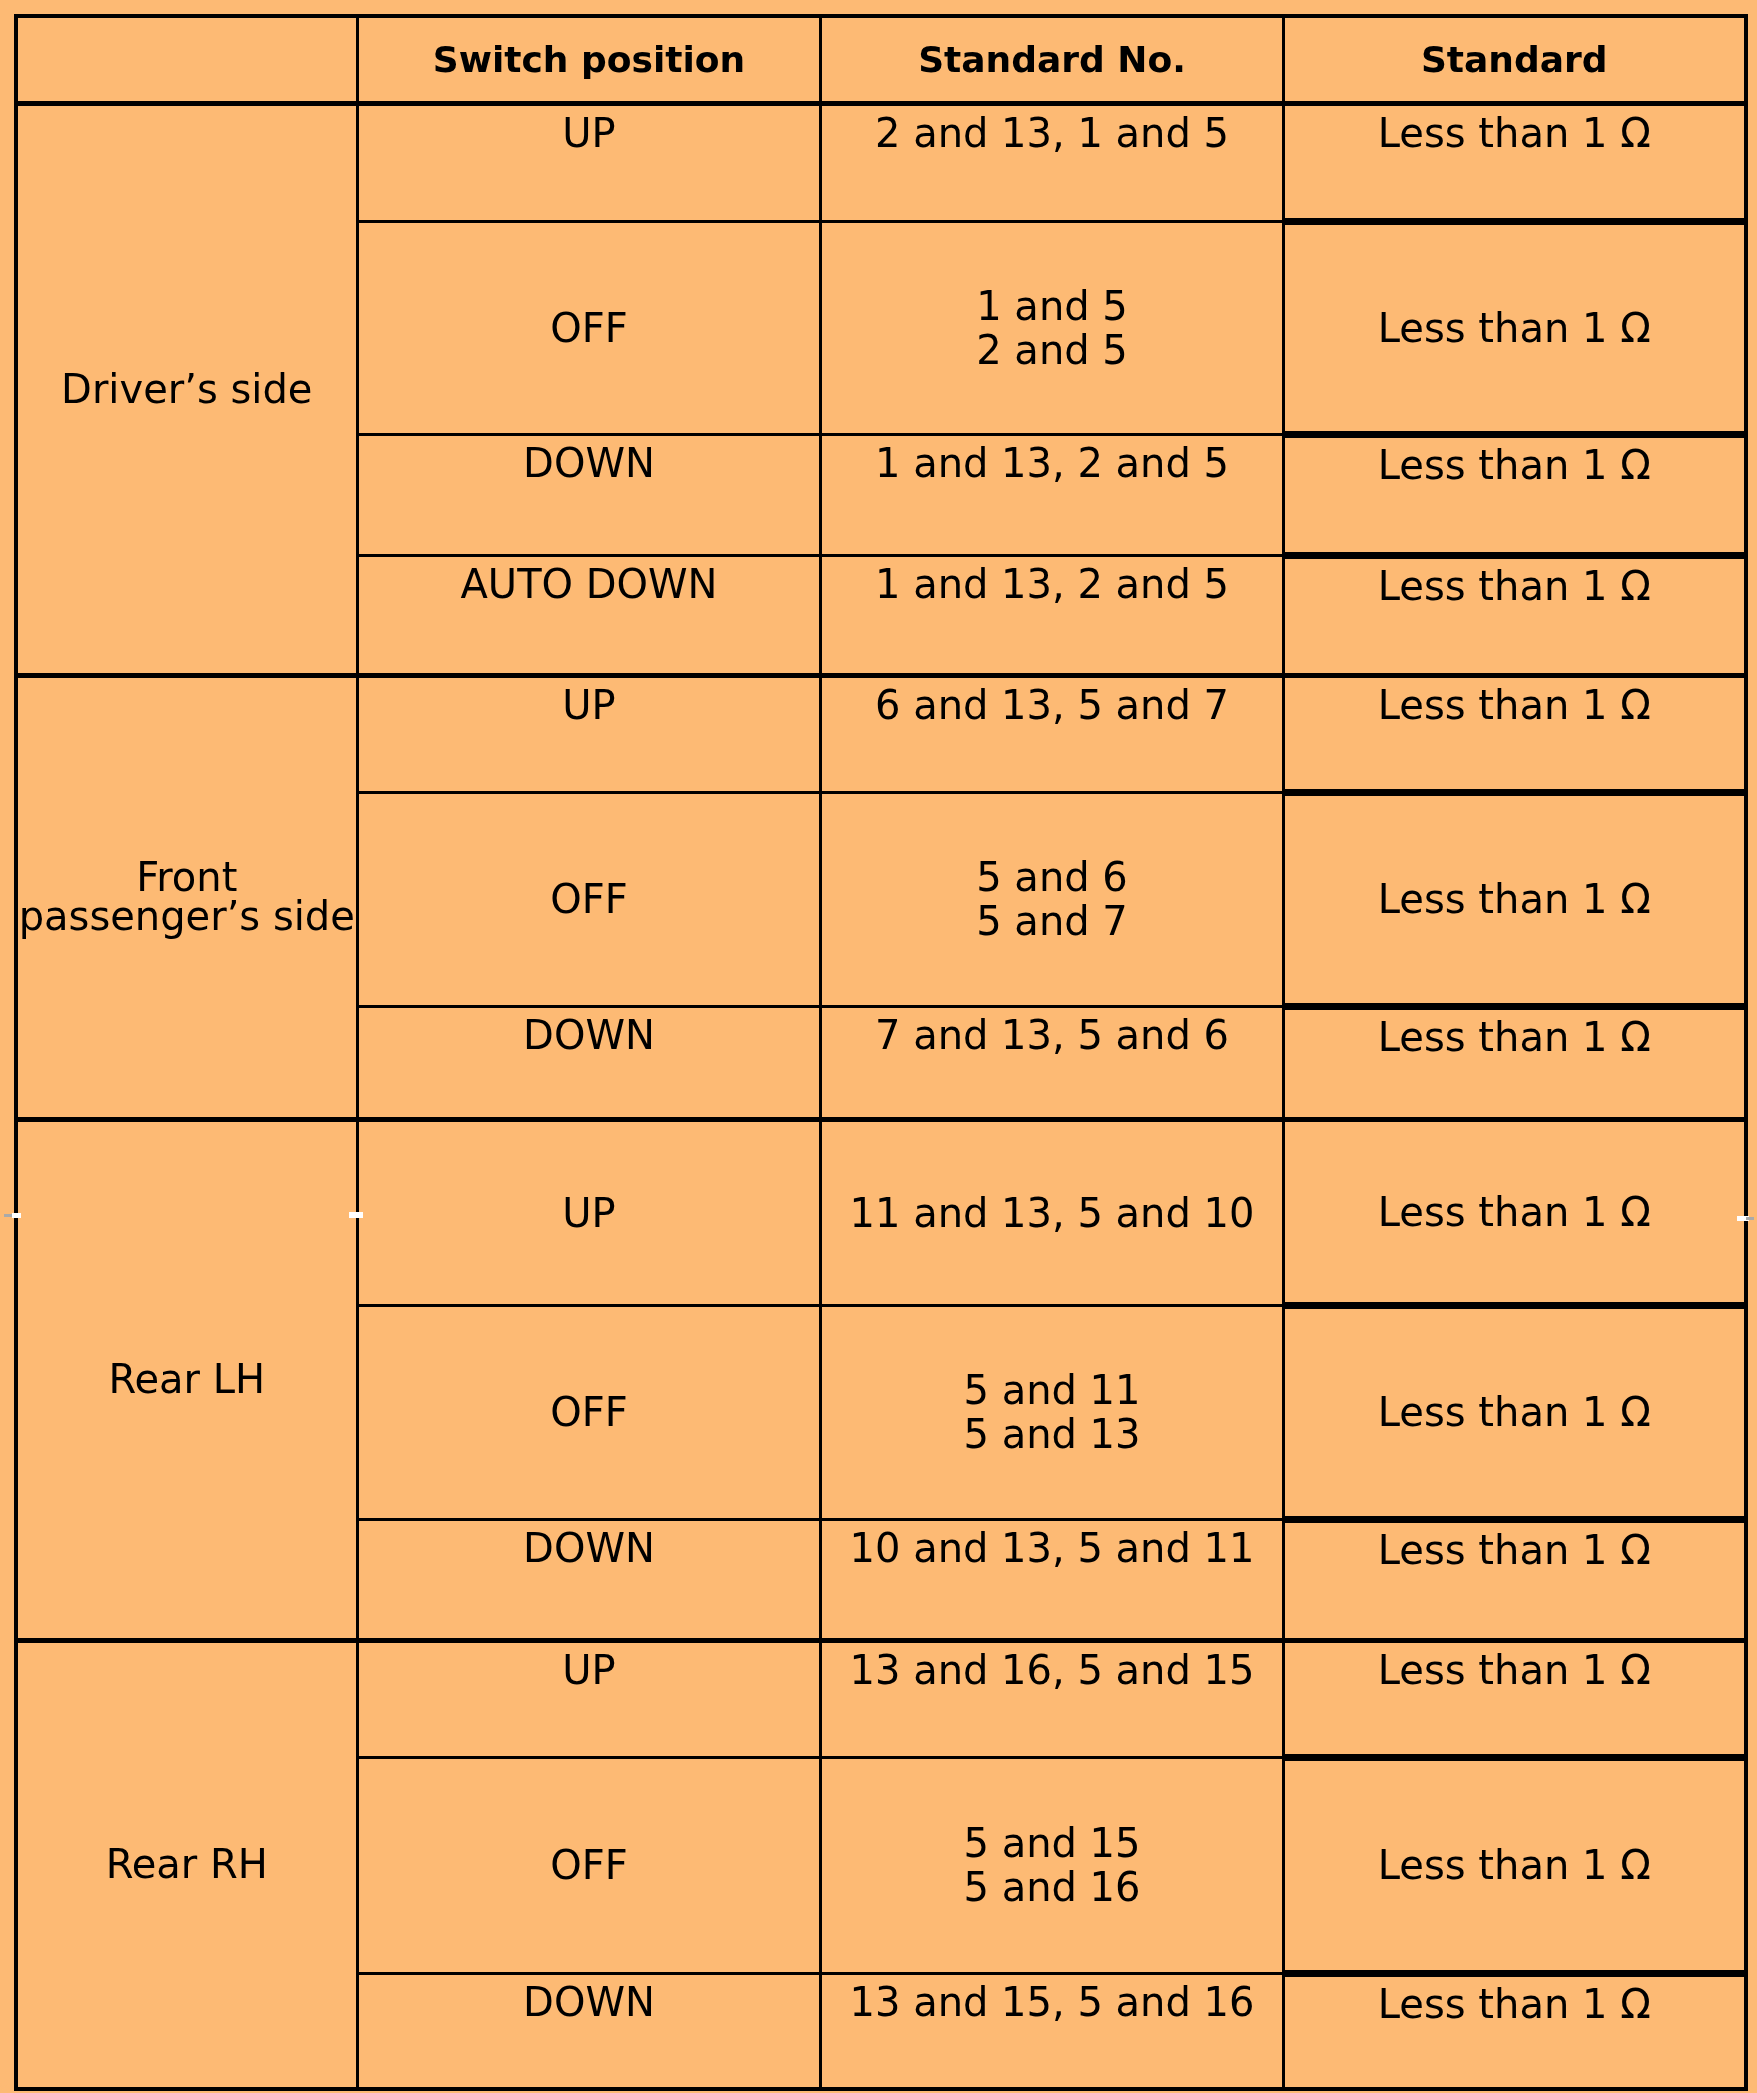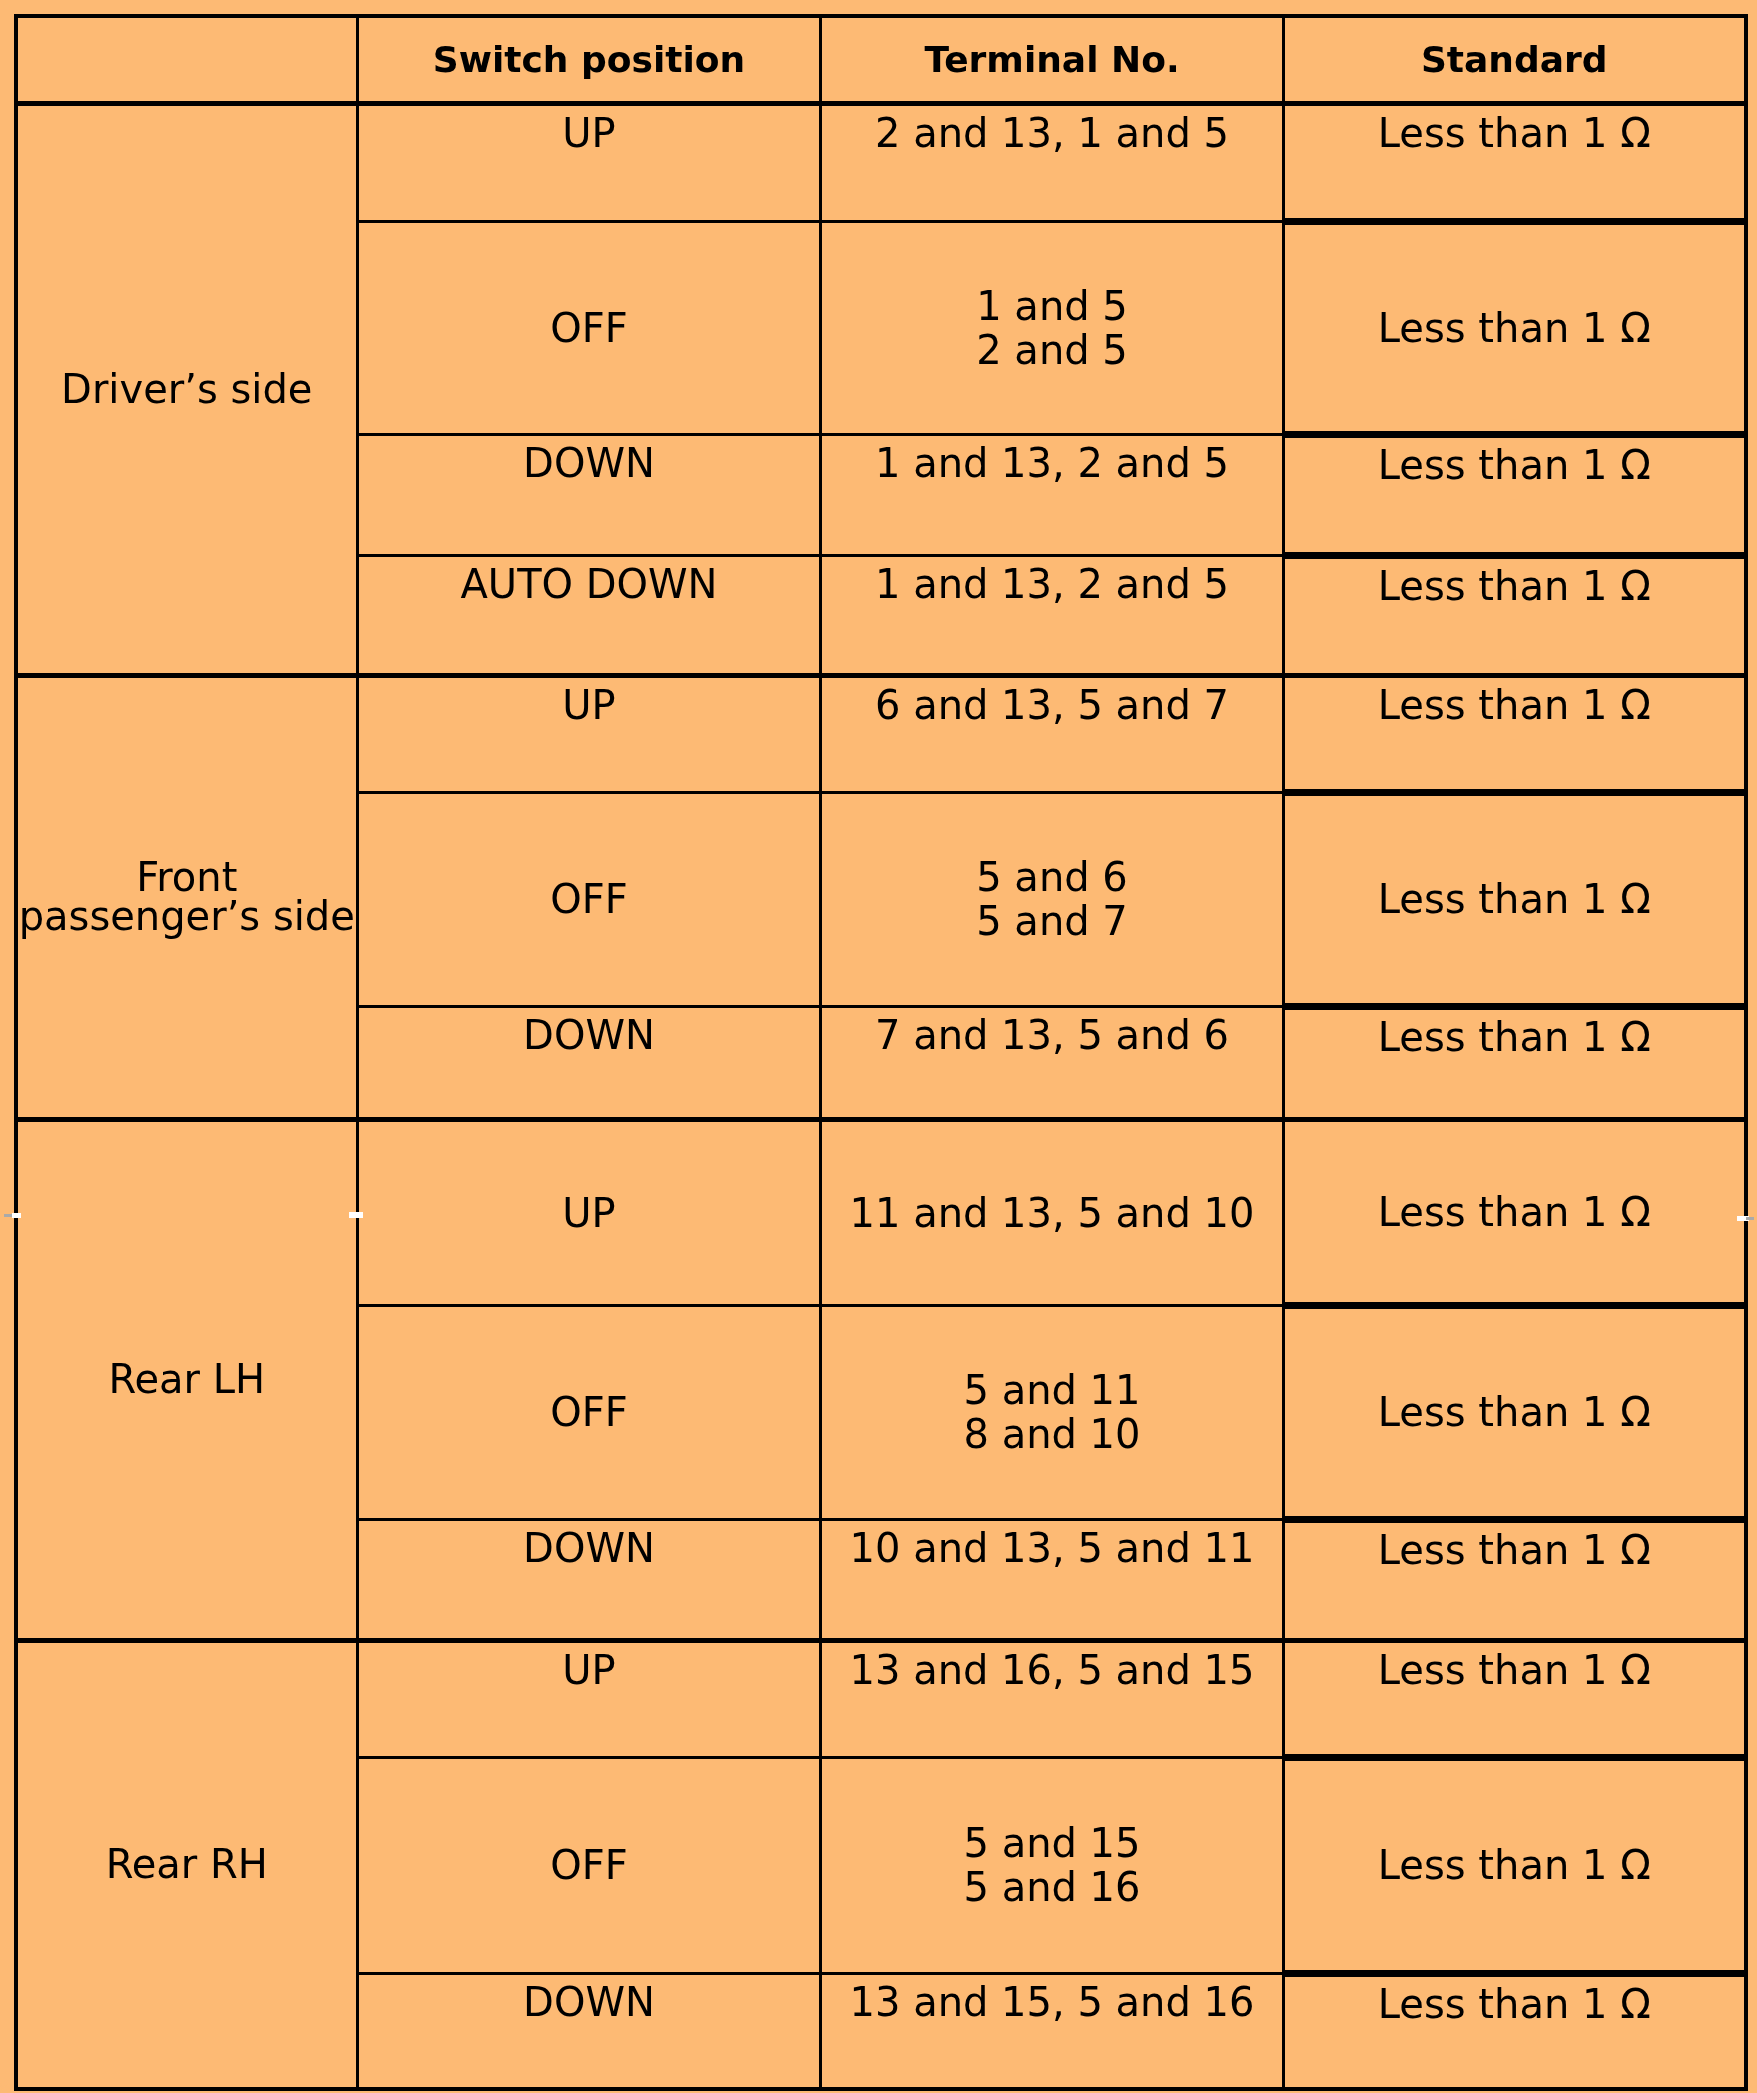--- a/index.html
+++ b/index.html
@@ -90,21 +90,21 @@
     <colgroup>
       <col style="width:342px">
       <col style="width:463px">
       <col style="width:463px">
       <col style="width:462px">
     </colgroup>
     <thead>
       <tr>
         <th class="c1"></th>
         <th class="c2">Switch position</th>
-        <th class="c3">Terminal No.</th>
+        <th class="c3">Standard No.</th>
         <th class="c4">Standard</th>
       </tr>
     </thead>
     <tbody id="table-body">
         <tr class="group-start" style="height: 118px;">
           <td class="c1" rowspan="4">
             <div class="glabel">Driver’s side</div>
           </td>
           <td class="c2">UP</td>
           <td class="c3">
@@ -166,21 +166,21 @@
           <td class="c2">UP</td>
           <td class="c3">
             <div class="t1">11 and 13, 5 and 10</div>
           </td>
           <td class="c4">Less than 1 Ω</td>
         </tr>
         <tr class="inner vm" style="height: 214px;">
           <td class="c2">OFF</td>
           <td class="c3">
             <div class="t1">5 and 11</div>
-            <div class="t2">8 and 10</div>
+            <div class="t2">5 and 13</div>
           </td>
           <td class="c4">Less than 1 Ω</td>
         </tr>
         <tr class="inner" style="height: 121px;">
           <td class="c2">DOWN</td>
           <td class="c3">
             <div class="t1">10 and 13, 5 and 11</div>
           </td>
           <td class="c4">Less than 1 Ω</td>
         </tr>

